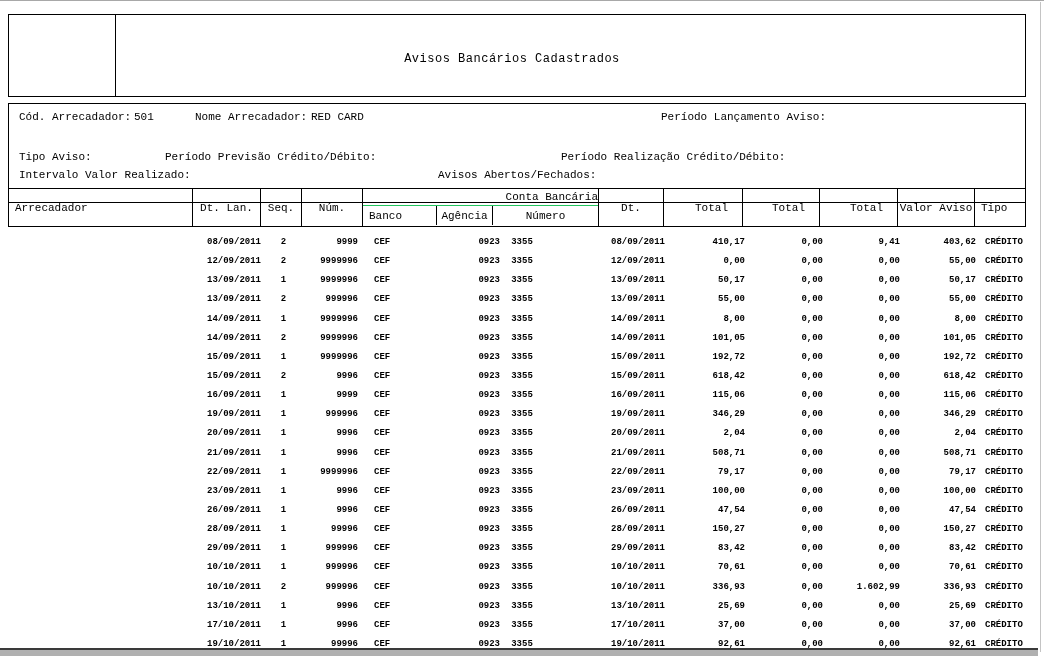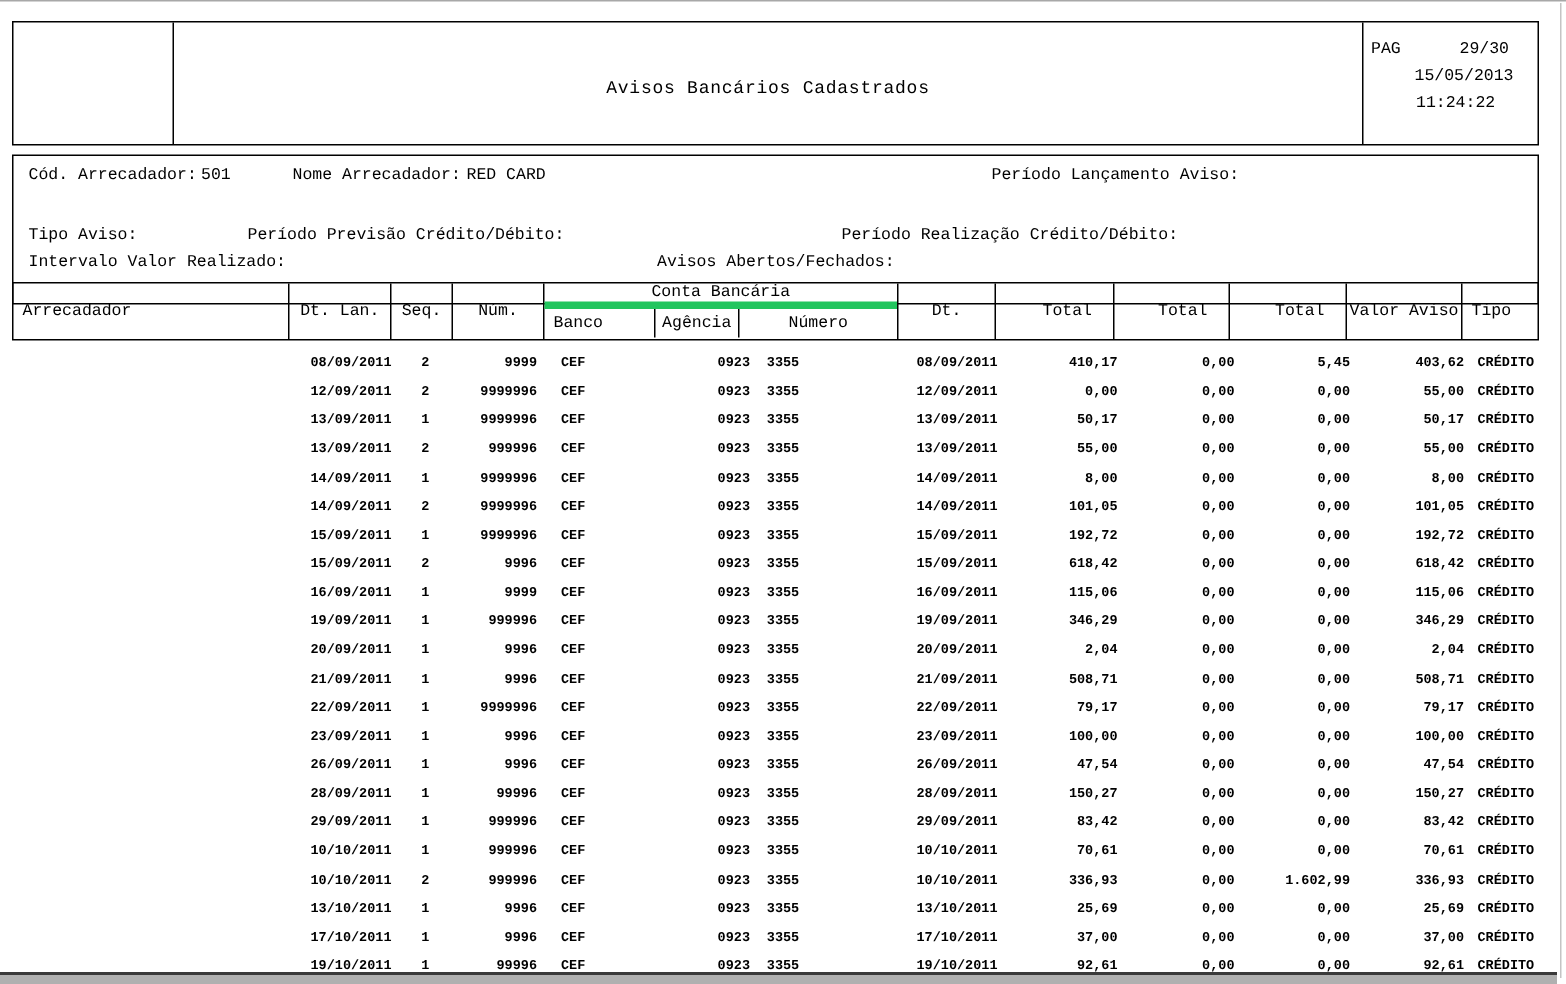--- a/index.html
+++ b/index.html
@@ -31,21 +31,21 @@
   .fline{position:absolute;left:0;width:100%;height:14px;line-height:14px;}
   .fline span{position:absolute;white-space:pre;}
 
   
   .thead{position:absolute;left:8px;top:188px;width:1018px;height:39px;border:1px solid #000;font-size:11px;}
   .hc{position:absolute;top:0;height:100%;border-right:1px solid #000;display:flex;align-items:center;justify-content:center;white-space:pre;}
   .hc-left{justify-content:flex-start;padding-left:6px;}
   .hc-right{justify-content:flex-end;padding-right:14px;}
   .hc-last{border-right:none;}
   .hgroup{position:absolute;top:0;height:100%;border-right:1px solid #000;}
-  .hgroup-top{height:17px;border-bottom:5px solid #22c55e;display:flex;align-items:center;justify-content:center;}
+  .hgroup-top{height:17px;border-bottom:1px solid #22c55e;display:flex;align-items:center;justify-content:flex-end;}
   .hgroup-bottom{display:flex;height:19px;}
   .hsub{border-right:1px solid #000;display:flex;align-items:center;justify-content:center;}
   .hsub-banco{justify-content:flex-start;padding-left:6px;}
   .hsub-last{flex:1;border-right:none;}
 
   
   .tbody{position:absolute;left:8px;top:233px;width:1020px;}
   .data-row{position:relative;height:19.15px;font-size:9px;font-weight:bold;}
   .cell{position:absolute;top:0;height:100%;line-height:19.15px;white-space:pre;}
   .cell-dtlan {left:195px;width:62px;text-align:center;}
@@ -65,32 +65,20 @@
 <body>
 
 <div class="edge-top"></div>
 <div class="edge-right"></div>
 
 <div class="hdr-box">
   <div class="hdr-logo"></div>
   <div class="hdr-title-cell">
     <span>Avisos Bancários Cadastrados</span>
   </div>
-  <div class="hdr-pag">
-    <div class="pag-line">
-      <span class="p1">PAG</span>
-      <span class="p2">29/30</span>
-    </div>
-    <div class="pag-line">
-      <span class="p3">15/05/2013</span>
-    </div>
-    <div class="pag-line">
-      <span class="p3" style="left:35px">11:24:22</span>
-    </div>
-  </div>
 </div>
 
 <div class="filter-box">
   <div class="fline" style="top:6px">
     <span style="left:10px">Cód. Arrecadador:</span>
     <span style="left:125px">501</span>
     <span style="left:186px">Nome Arrecadador:</span>
     <span style="left:302px">RED CARD</span>
     <span style="left:652px">Período Lançamento Aviso:</span>
   </div>
@@ -138,21 +126,21 @@
     <div class="data-row">
       <span class="cell cell-dtlan">08/09/2011</span>
       <span class="cell cell-seq">2</span>
       <span class="cell cell-num">9999</span>
       <span class="cell cell-banco">CEF</span>
       <span class="cell cell-agencia">0923</span>
       <span class="cell cell-numero">3355</span>
       <span class="cell cell-dt">08/09/2011</span>
       <span class="cell cell-total1">410,17</span>
       <span class="cell cell-total2">0,00</span>
-      <span class="cell cell-total3">5,45</span>
+      <span class="cell cell-total3">9,41</span>
       <span class="cell cell-valor">403,62</span>
       <span class="cell cell-tipo">CRÉDITO</span>
     </div>
     <div class="data-row">
       <span class="cell cell-dtlan">12/09/2011</span>
       <span class="cell cell-seq">2</span>
       <span class="cell cell-num">9999996</span>
       <span class="cell cell-banco">CEF</span>
       <span class="cell cell-agencia">0923</span>
       <span class="cell cell-numero">3355</span>

